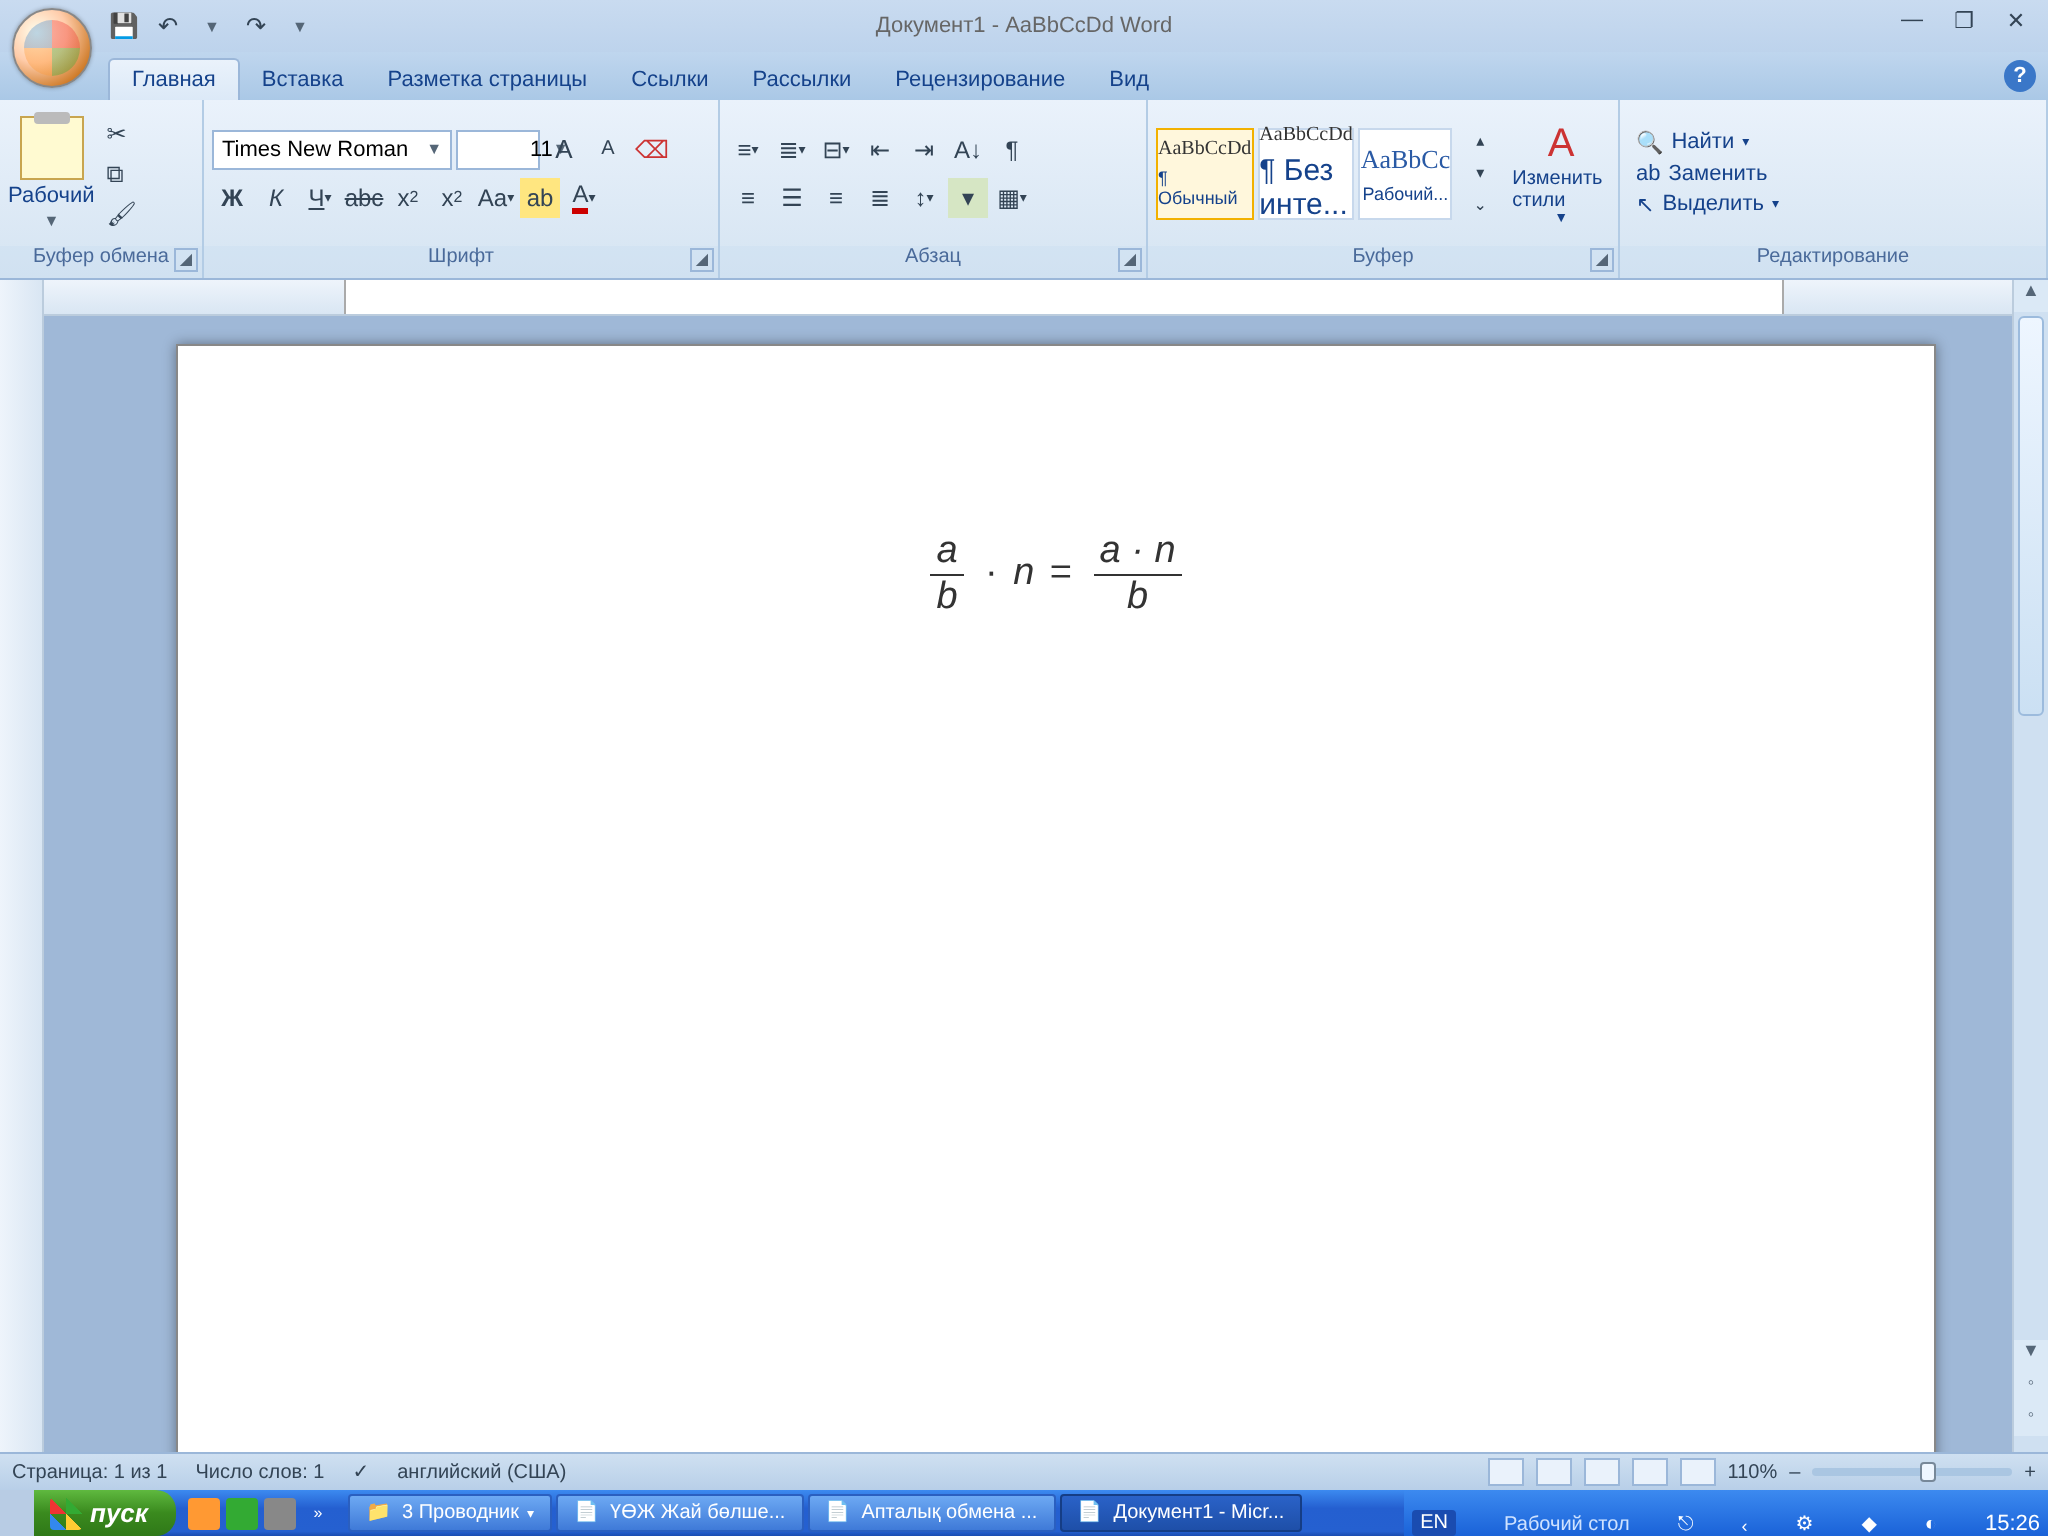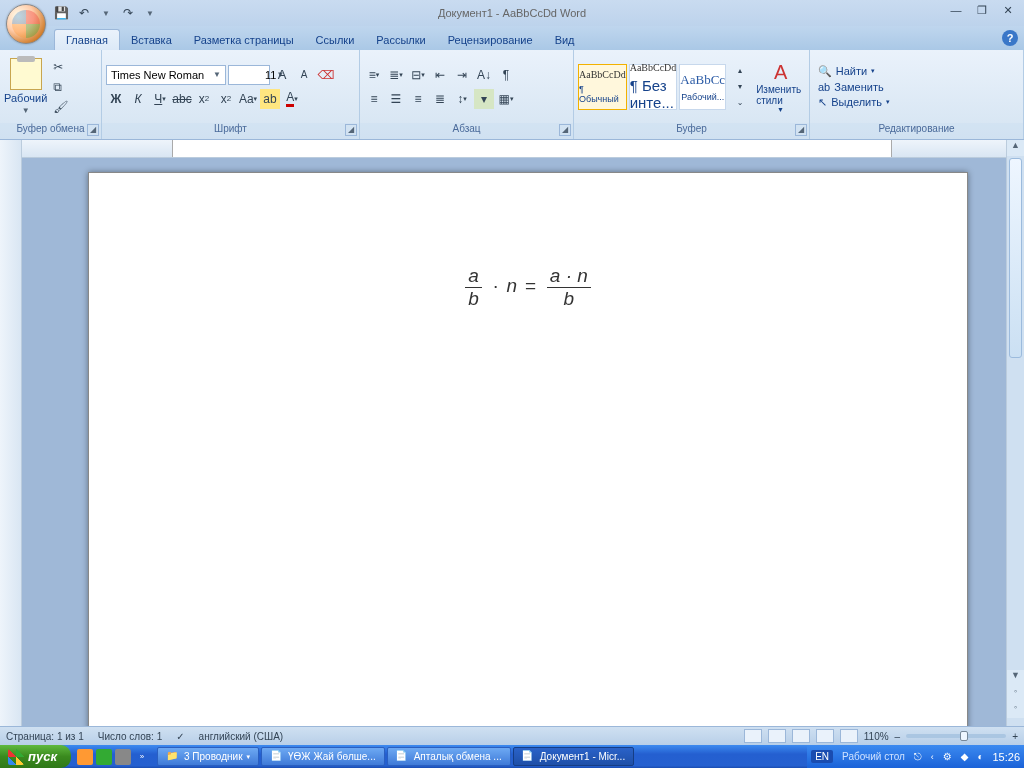--- a/index.html
+++ b/index.html
@@ -74,33 +74,33 @@
 .vscroll .arr { position:absolute; left:0; right:0; height:16px; background:#dbe9f6; text-align:center; font-size:9px; color:#567; }
 
 
 .statusbar { position:absolute; left:0; right:0; bottom:23px; height:19px; background:linear-gradient(#cfe0f1,#b8cfe8); border-top:1px solid #9bb7d9; display:flex; align-items:center; font-size:10px; color:#345; padding:0 6px; gap:14px; }
 .statusbar .right { margin-left:auto; display:flex; align-items:center; gap:6px; }
 .viewbtn { width:18px; height:14px; border:1px solid #9bb7d9; background:#eaf2fb; }
 .zoom-slider { width:100px; height:4px; background:#aac6e2; position:relative; border-radius:2px; }
 .zoom-slider .knob { position:absolute; top:-3px; left:54px; width:8px; height:10px; background:#eef6ff; border:1px solid #789; border-radius:2px; }
 
 
-.taskbar { position:absolute; left:0; right:0; bottom:0; height:23px; background:linear-gradient(#3c8af0,#245fd0 40%,#2560d0 90%,#1a4cb0); display:flex; align-items:center; font-size:10px; color:#fff; }
+.taskbar { position:absolute; left:17px; right:0; bottom:0; height:23px; background:linear-gradient(#3c8af0,#245fd0 40%,#2560d0 90%,#1a4cb0); display:flex; align-items:center; font-size:10px; color:#fff; }
 .start { height:100%; padding:0 14px 0 8px; background:linear-gradient(#5fb93f,#3a8a1e 50%,#2f7818); display:flex; align-items:center; gap:4px; font-weight:bold; font-style:italic; font-size:13px; border-radius:0 10px 10px 0; }
 .start .flag { width:16px; height:16px; background:
   linear-gradient(45deg,#e33 0 50%,transparent 0) 0 0/8px 8px,
   linear-gradient(45deg,#3a3 0 50%,transparent 0) 8px 0/8px 8px,
   linear-gradient(45deg,#38e 0 50%,transparent 0) 0 8px/8px 8px,
   linear-gradient(45deg,#fc3 0 50%,transparent 0) 8px 8px/8px 8px;
   background-repeat:no-repeat; border-radius:2px; }
 .ql { display:flex; gap:3px; margin:0 6px; }
 .ql div { width:16px; height:16px; border-radius:2px; }
 .tbtn { height:19px; padding:0 8px; margin:0 1px; background:linear-gradient(#6da9f3,#3f7ad8); border:1px solid #2a5fc0; border-radius:2px; display:flex; align-items:center; gap:4px; max-width:140px; overflow:hidden; white-space:nowrap; }
 .tbtn.active { background:linear-gradient(#2a62c8,#1e4fa8); border-color:#153d85; }
-.tray { margin-left:auto; display:flex; align-items:center; gap:9px; padding:0 4px; background:linear-gradient(#3c8af0,#1a62d8); height:100%; }
+.tray { margin-left:auto; display:flex; align-items:flex-end; gap:24px; padding:0 4px; background:linear-gradient(#3c8af0,#1a62d8); height:100%; }
 .tray .lang { background:#1a4cb0; padding:1px 4px; border-radius:2px; font-size:10px; }
 .tray .clock { font-size:11px; }
 .tbico { width:14px; height:14px; display:inline-block; }
 </style>
 </head>
 <body>
 
 <div class="titlebar">
   <div class="office-btn"></div>
   <div class="qat">

